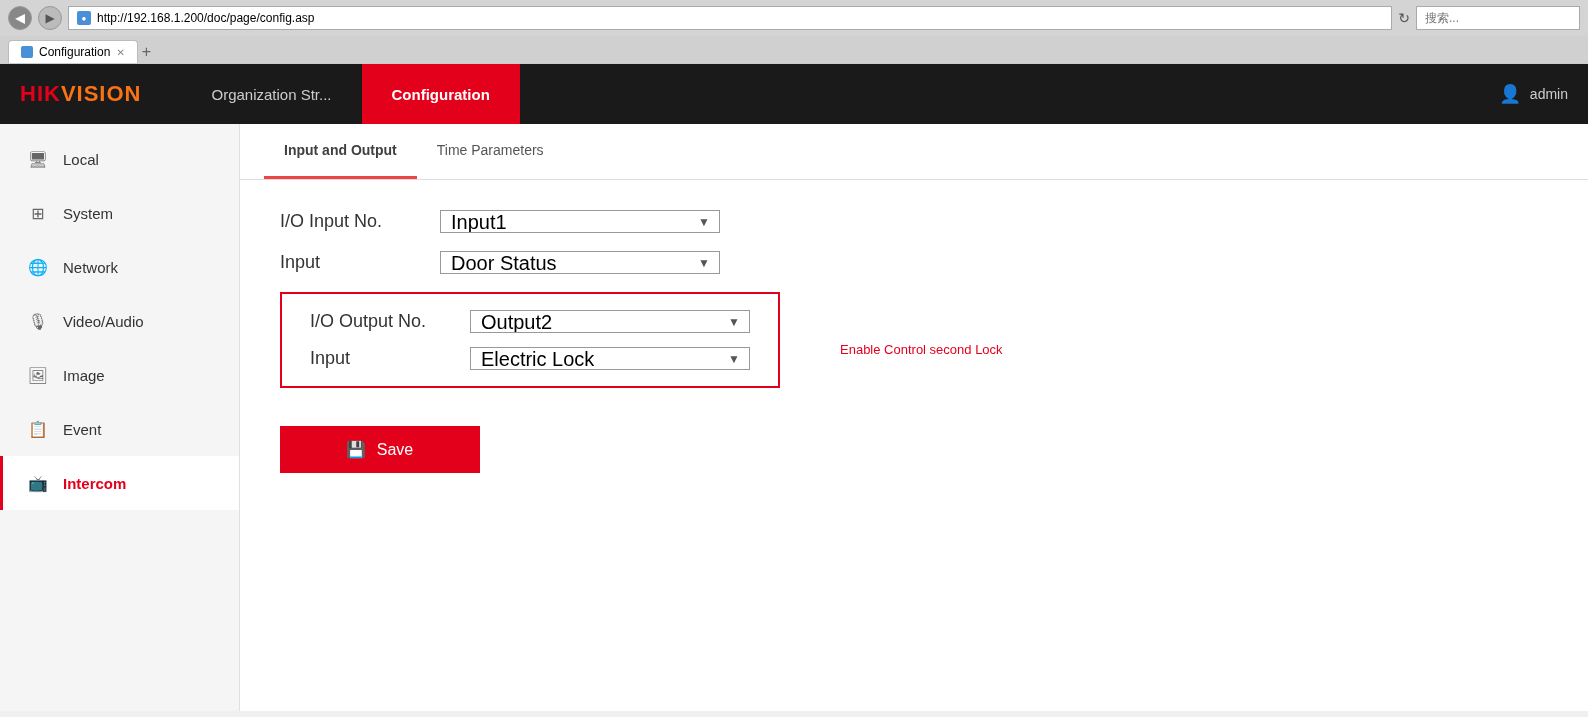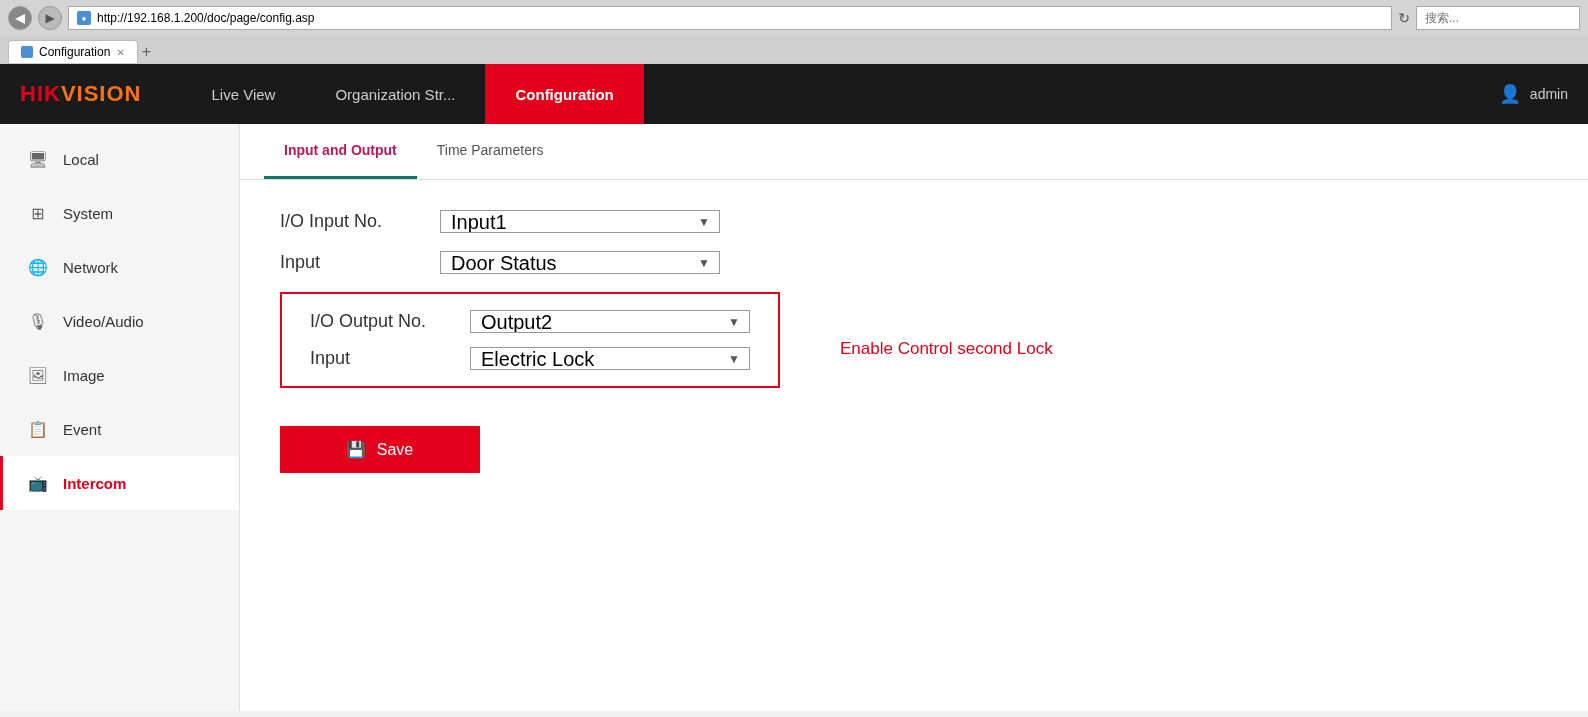--- a/index.html
+++ b/index.html
@@ -184,22 +184,22 @@
     }
     .content-tab {
       padding: 18px 20px;
       font-size: 14px;
       color: #555;
       cursor: pointer;
       border-bottom: 3px solid transparent;
       white-space: nowrap;
     }
     .content-tab.active {
-      color: #be185d;
-      border-bottom: 3px solid #0f766e;
+      color: #404040;
+      border-bottom: 3px solid #ef4444;
       font-weight: bold;
     }
 
     
     .form-area {
       padding: 30px 40px;
     }
     .form-row {
       display: flex;
       align-items: center;
@@ -257,21 +257,21 @@
     }
     .highlight-row {
       display: flex;
       align-items: center;
       margin-bottom: 14px;
     }
     .highlight-row:last-child { margin-bottom: 0; }
 
     .enable-text {
       color: #e3001b;
-      font-size: 17px;
+      font-size: 13px;
       margin-left: 40px;
       align-self: center;
     }
 
     
     .save-btn {
       background: #e3001b;
       color: white;
       border: none;
       padding: 14px 50px;
@@ -312,21 +312,20 @@
 
 <div class="app-wrapper">
 
   <div class="top-nav">
     <div class="logo">
       <span class="logo-text">
         <span class="logo-hik">HIK</span><span class="logo-vision">VISION</span>
       </span>
     </div>
     <div class="nav-links">
-      <div class="nav-link">Live View</div>
       <div class="nav-link">Organization Str...</div>
       <div class="nav-link active">Configuration</div>
     </div>
     <div class="nav-user">
       <span class="user-icon">👤</span>
       <span>admin</span>
     </div>
   </div>
 
   <div class="main-content">

